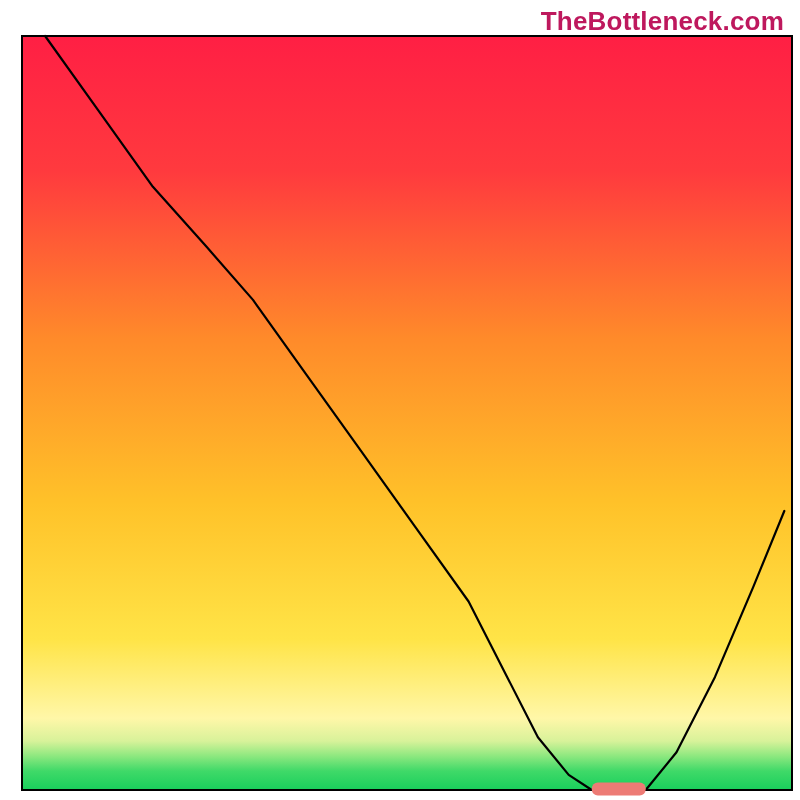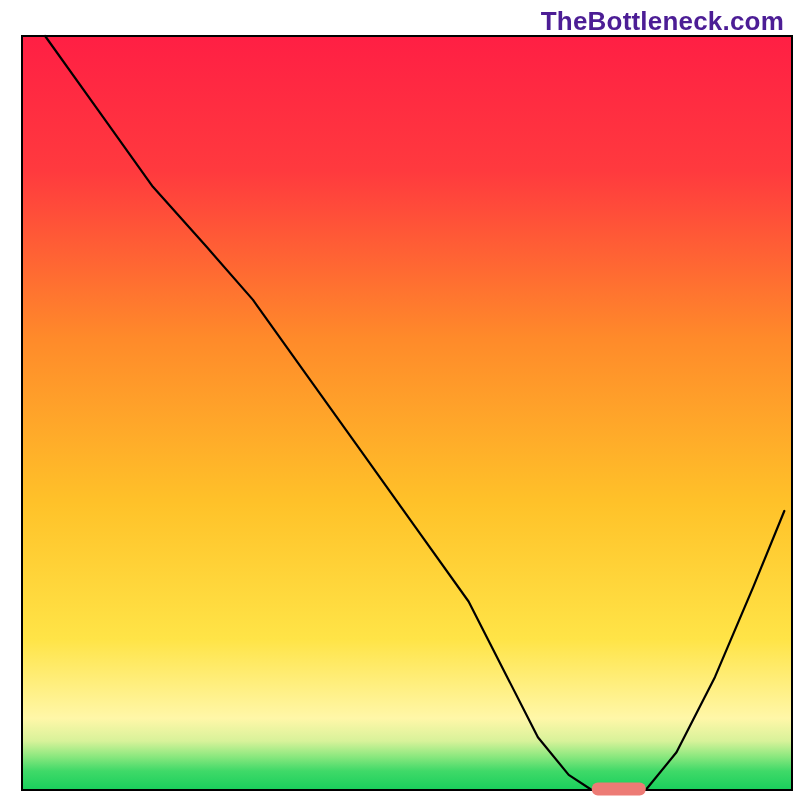--- a/index.html
+++ b/index.html
@@ -14,21 +14,21 @@
     position: relative;
     width: 800px;
     height: 800px;
   }
   .watermark {
     position: absolute;
     top: 6px;
     right: 16px;
     font-size: 26px;
     font-weight: 600;
-    color: #4c1d95;
+    color: #be185d;
     letter-spacing: 0.2px;
   }
   svg.plot {
     position: absolute;
     left: 0;
     top: 0;
     width: 800px;
     height: 800px;
   }
 </style>

